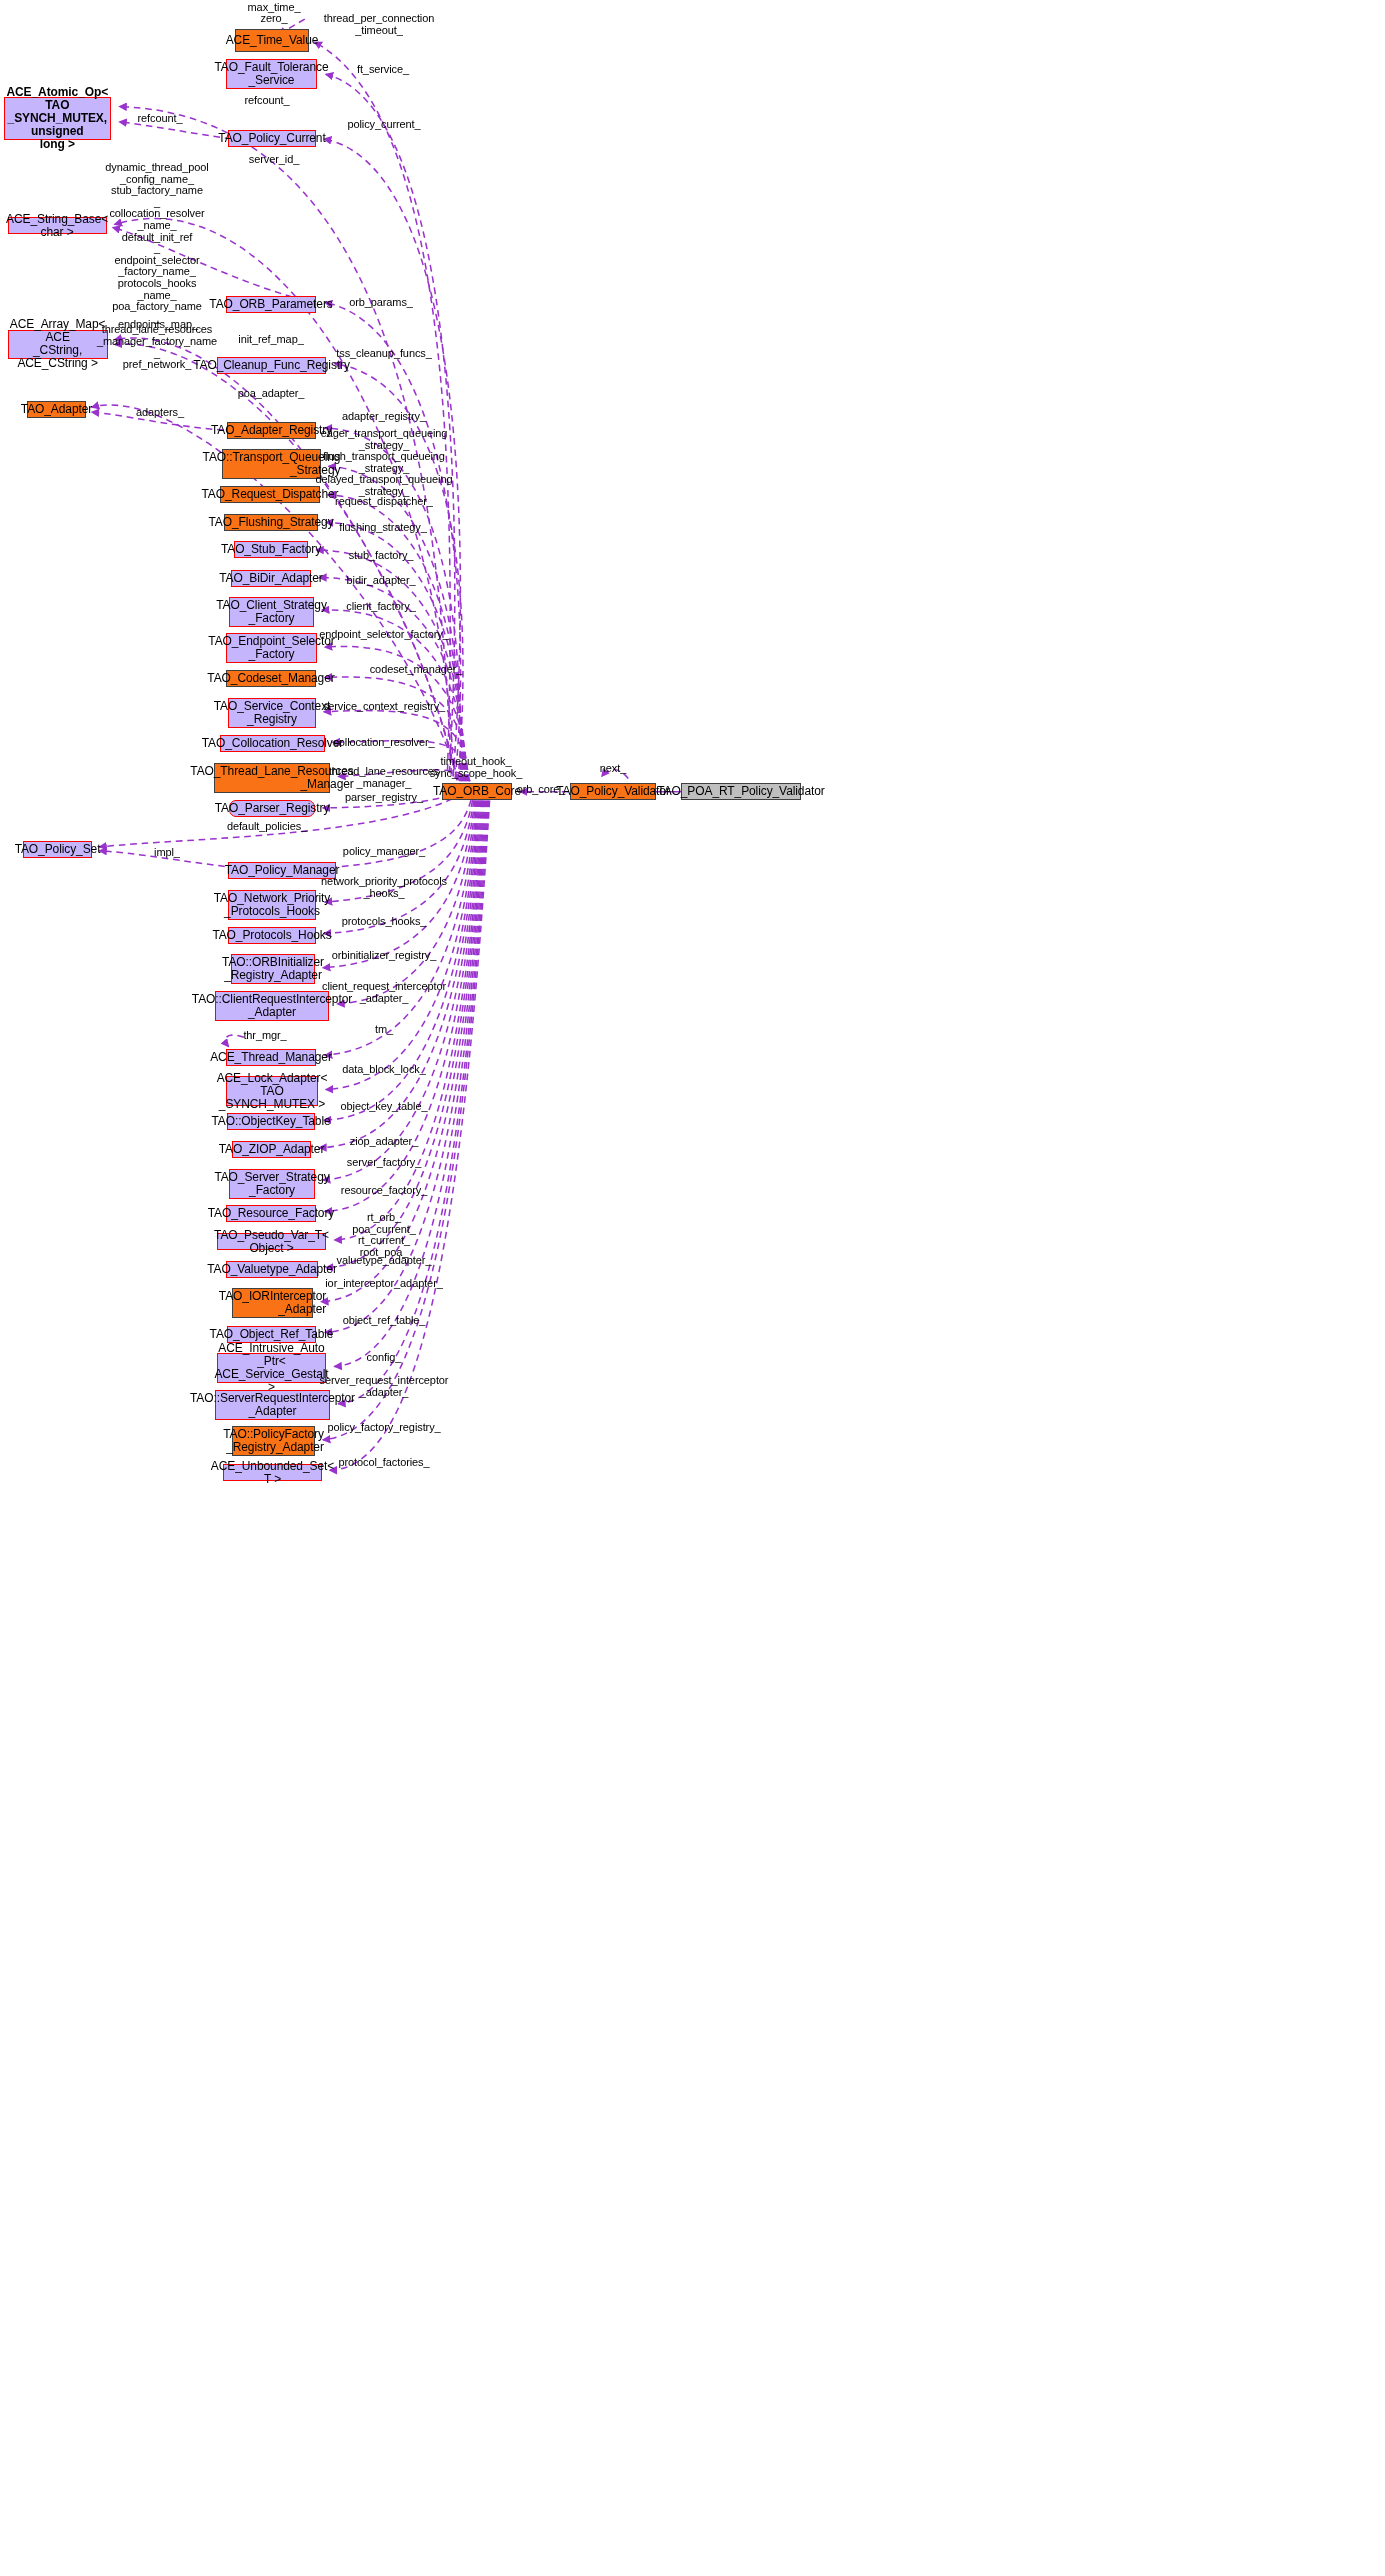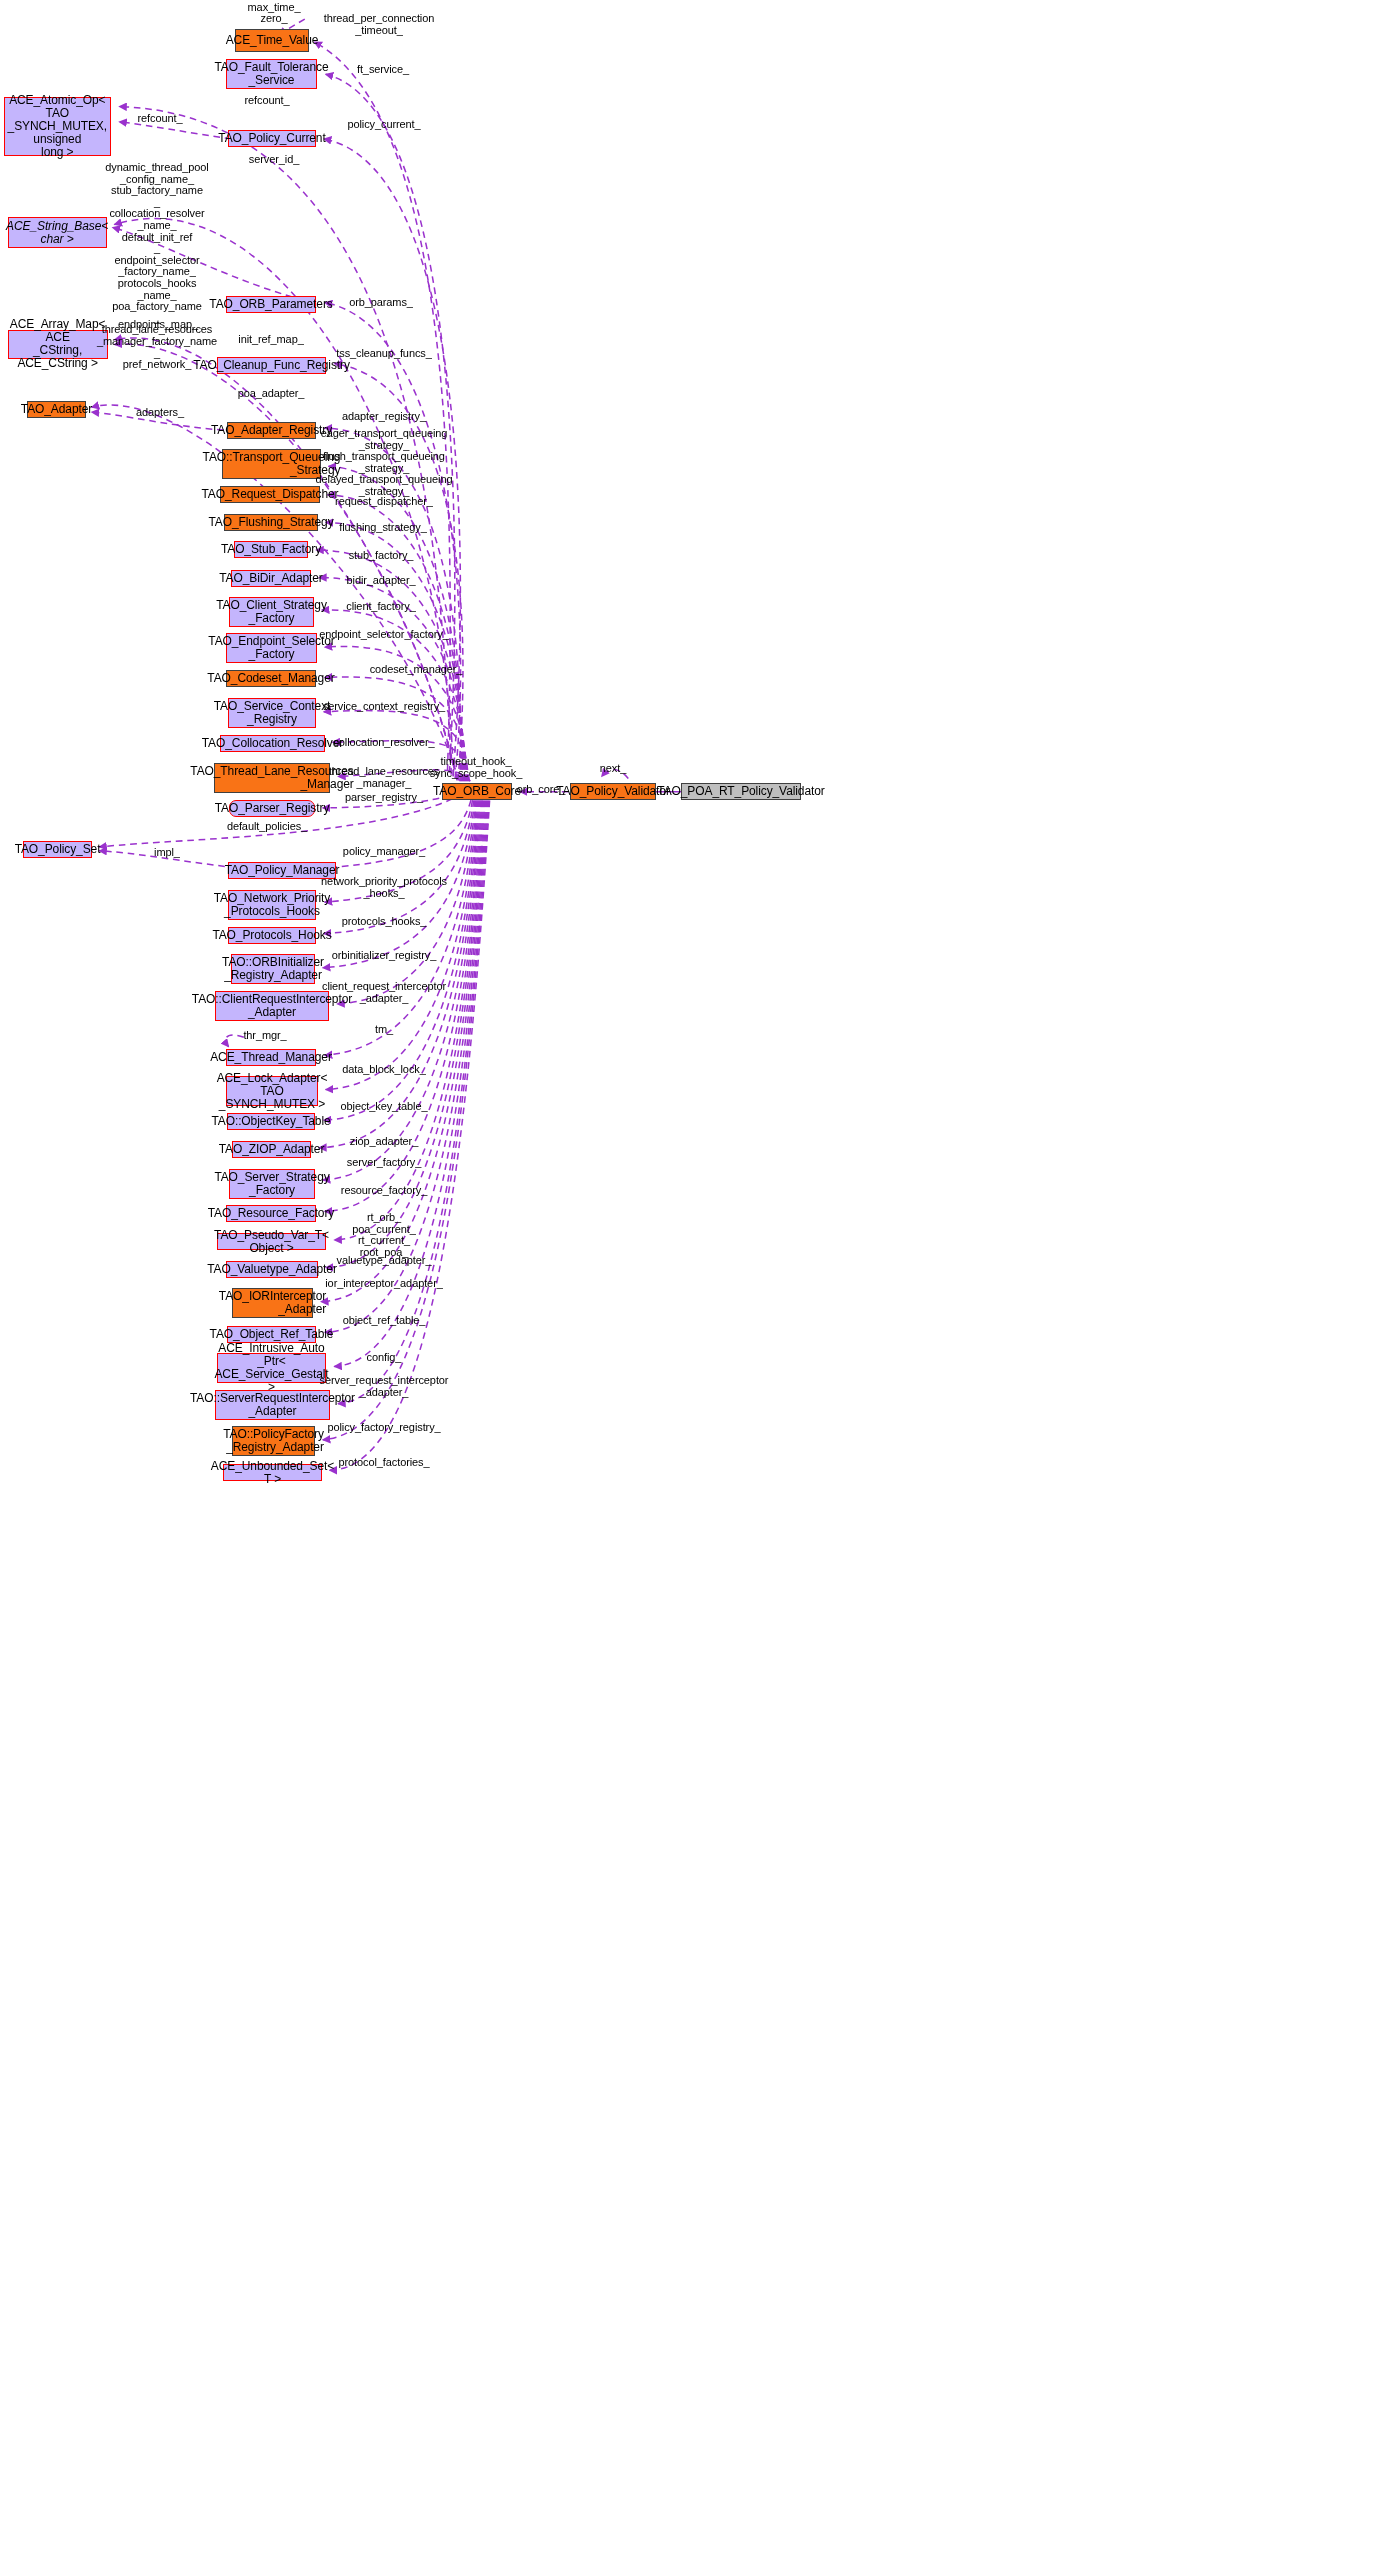--- a/index.html
+++ b/index.html
@@ -119,25 +119,25 @@
     </g>
     <g fill="none" stroke="#9a32cd" stroke-width="1.6">
       <path d="M689,832 L716,832"></path>
     </g>
   </svg>
 
   <div id="nodes-host">
       <div class="node gray" style="left: 235px; top: 28.5px; width: 74px; height: 23px;">ACE_Time_Value</div>
       <div class="node red" style="left: 226px; top: 59px; width: 91px; height: 30px;">TAO_Fault_Tolerance
 _Service</div>
-      <div class="node red" style="left: 3.8px; top: 97px; width: 107px; height: 59px;">ACE_Atomic_Op&lt; TAO
+      <div class="node red" style="left: 3.8px; top: 97px; width: 107px; height: 43px; font-weight: bold;">ACE_Atomic_Op&lt; TAO
 _SYNCH_MUTEX, unsigned
 long &gt;</div>
       <div class="node red" style="left: 228px; top: 130px; width: 88px; height: 17px;">TAO_Policy_Current</div>
-      <div class="node red" style="left: 7.6px; top: 217px; width: 99px; height: 31px; font-style: italic;">ACE_String_Base&lt; char &gt;</div>
+      <div class="node red" style="left: 7.6px; top: 217px; width: 99px; height: 17px;">ACE_String_Base&lt; char &gt;</div>
       <div class="node red" style="left: 226px; top: 296px; width: 90px; height: 17px;">TAO_ORB_Parameters</div>
       <div class="node red" style="left: 7.6px; top: 330px; width: 100px; height: 28.5px;">ACE_Array_Map&lt; ACE
 _CString, ACE_CString &gt;</div>
       <div class="node red" style="left: 217px; top: 357px; width: 109px; height: 17px;">TAO_Cleanup_Func_Registry</div>
       <div class="node gray" style="left: 27px; top: 401px; width: 59px; height: 17px;">TAO_Adapter</div>
       <div class="node gray" style="left: 227px; top: 422px; width: 89px; height: 17px;">TAO_Adapter_Registry</div>
       <div class="node gray" style="left: 222px; top: 449px; width: 99px; height: 30px;">TAO::Transport_Queueing
 _Strategy</div>
       <div class="node gray" style="left: 220px; top: 486px; width: 100px; height: 17px;">TAO_Request_Dispatcher</div>
       <div class="node gray" style="left: 224px; top: 514px; width: 94px; height: 17px;">TAO_Flushing_Strategy</div>

